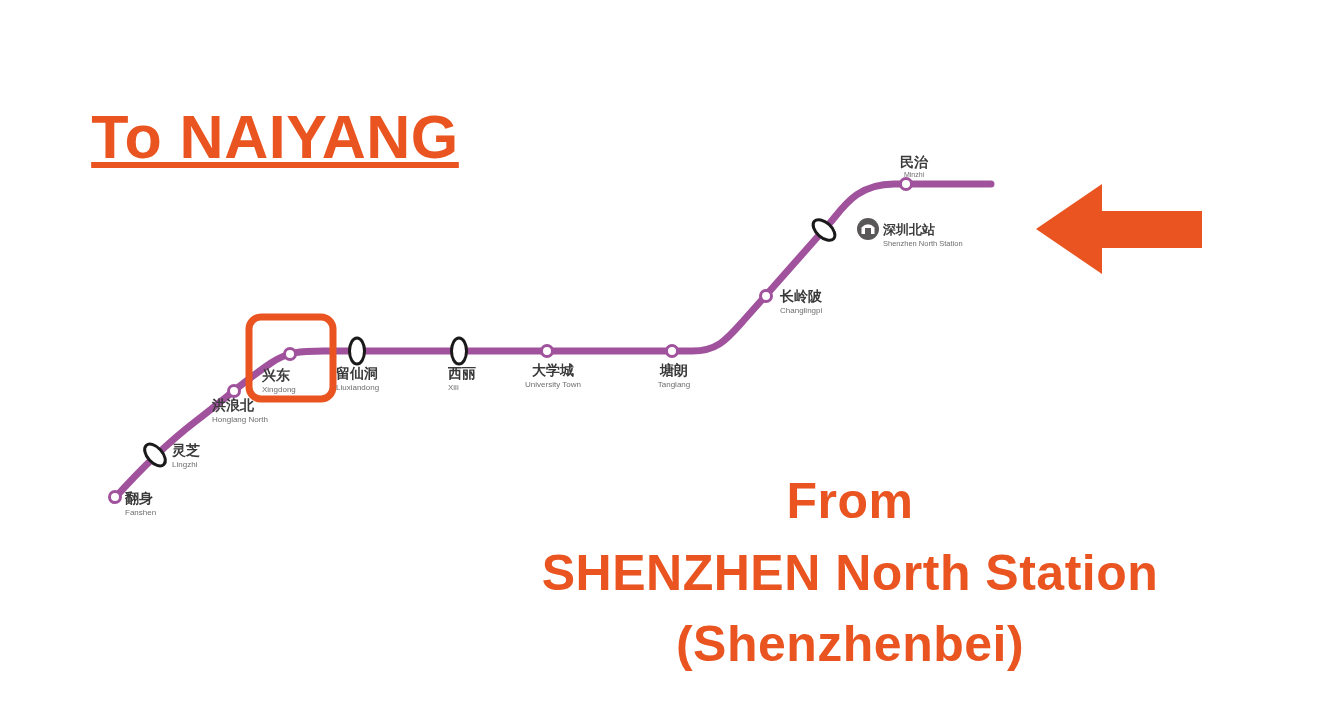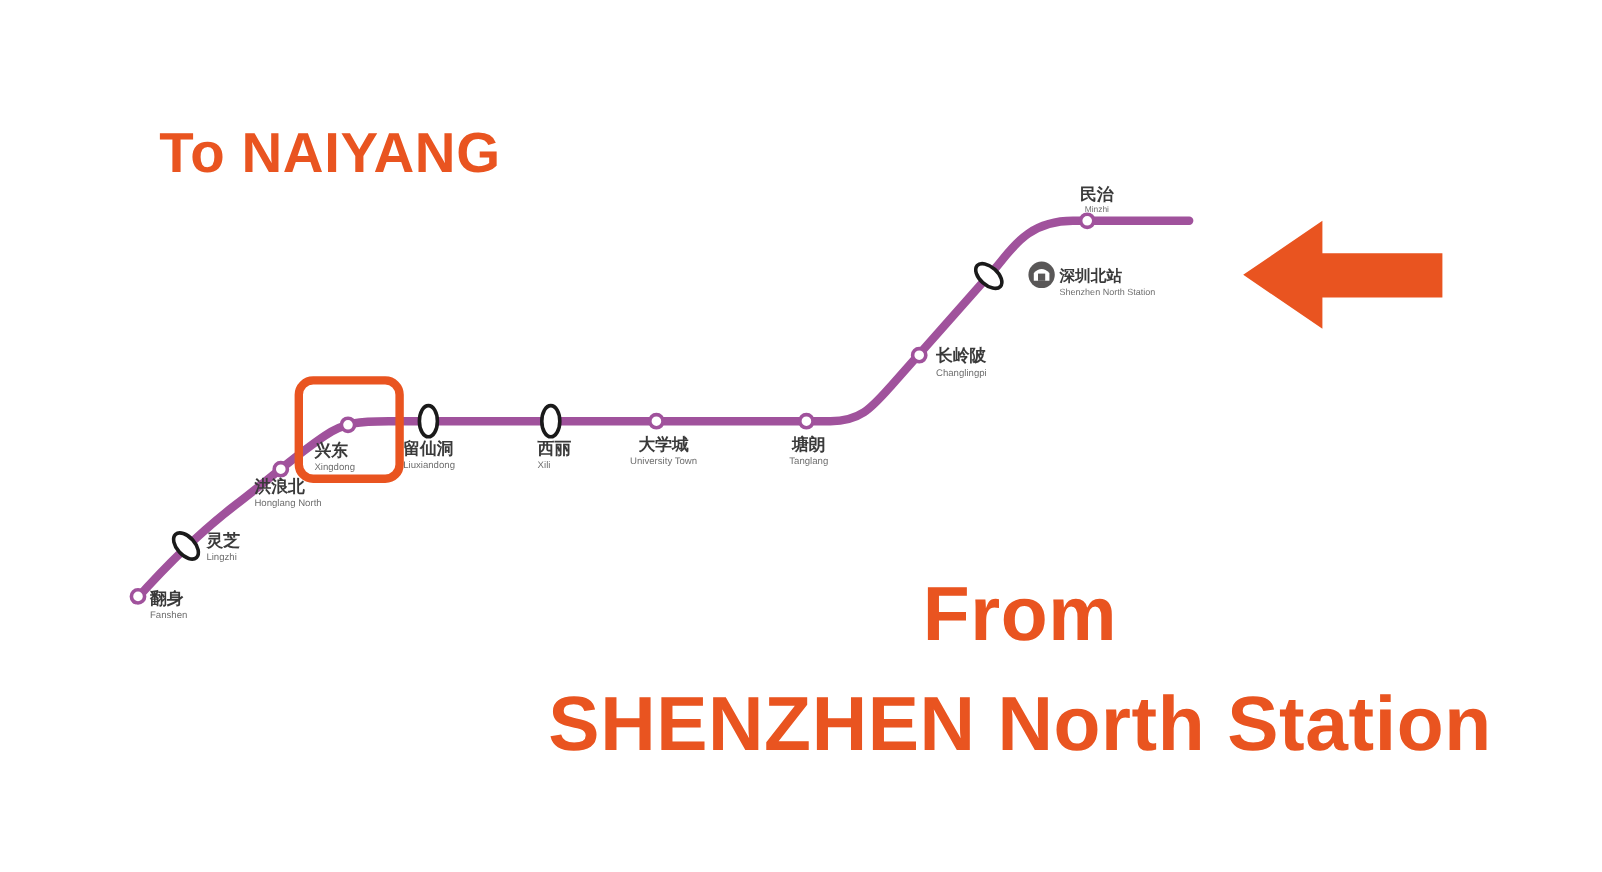--- a/index.html
+++ b/index.html
@@ -26,25 +26,26 @@
     position:absolute;
     color:#E95420;
     font-weight:800;
     text-align:center;
     letter-spacing:0.5px;
     line-height:1.5;
     font-family:"Liberation Sans", sans-serif;
   }
   .annotation-to{
     left:30px;top:92px;width:490px;
-    font-size:47px;
+    font-size:61px;
+    text-decoration:underline;
   }
   .annotation-from{
     left:390px;top:466px;width:920px;
-    font-size:64px;
+    font-size:50px;
     line-height:1.43;
   }
 </style>
 </head>
 <body>
 
 <div class="canvas">
 
   <svg class="map-svg" width="1335" height="727" viewBox="0 0 1335 727">
 
@@ -133,15 +134,16 @@
     <polygon points="1036,229 1102,184 1102,211 1202,211 1202,248 1102,248 1102,274" fill="#E95420"></polygon>
   </svg>
 
   <div class="annotation annotation-to">
     <div>To NAIYANG</div>
   </div>
 
   <div class="annotation annotation-from">
     <div>From</div>
     <div>SHENZHEN North Station</div>
+    <div>(Shenzhenbei)</div>
   </div>
 
 </div>
 
 </body></html>

